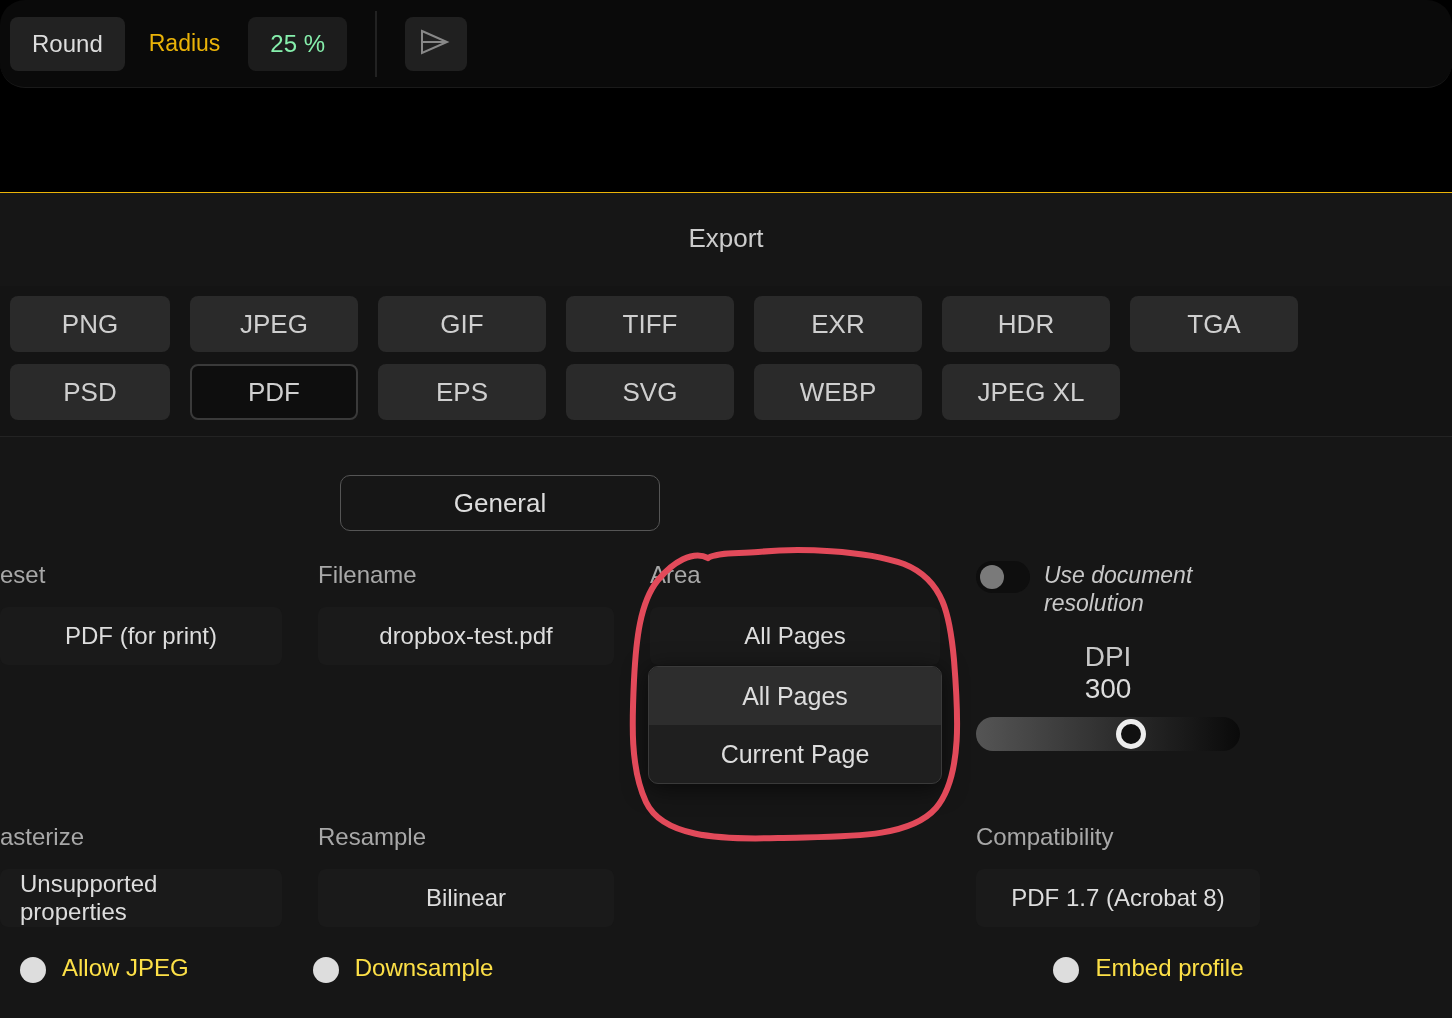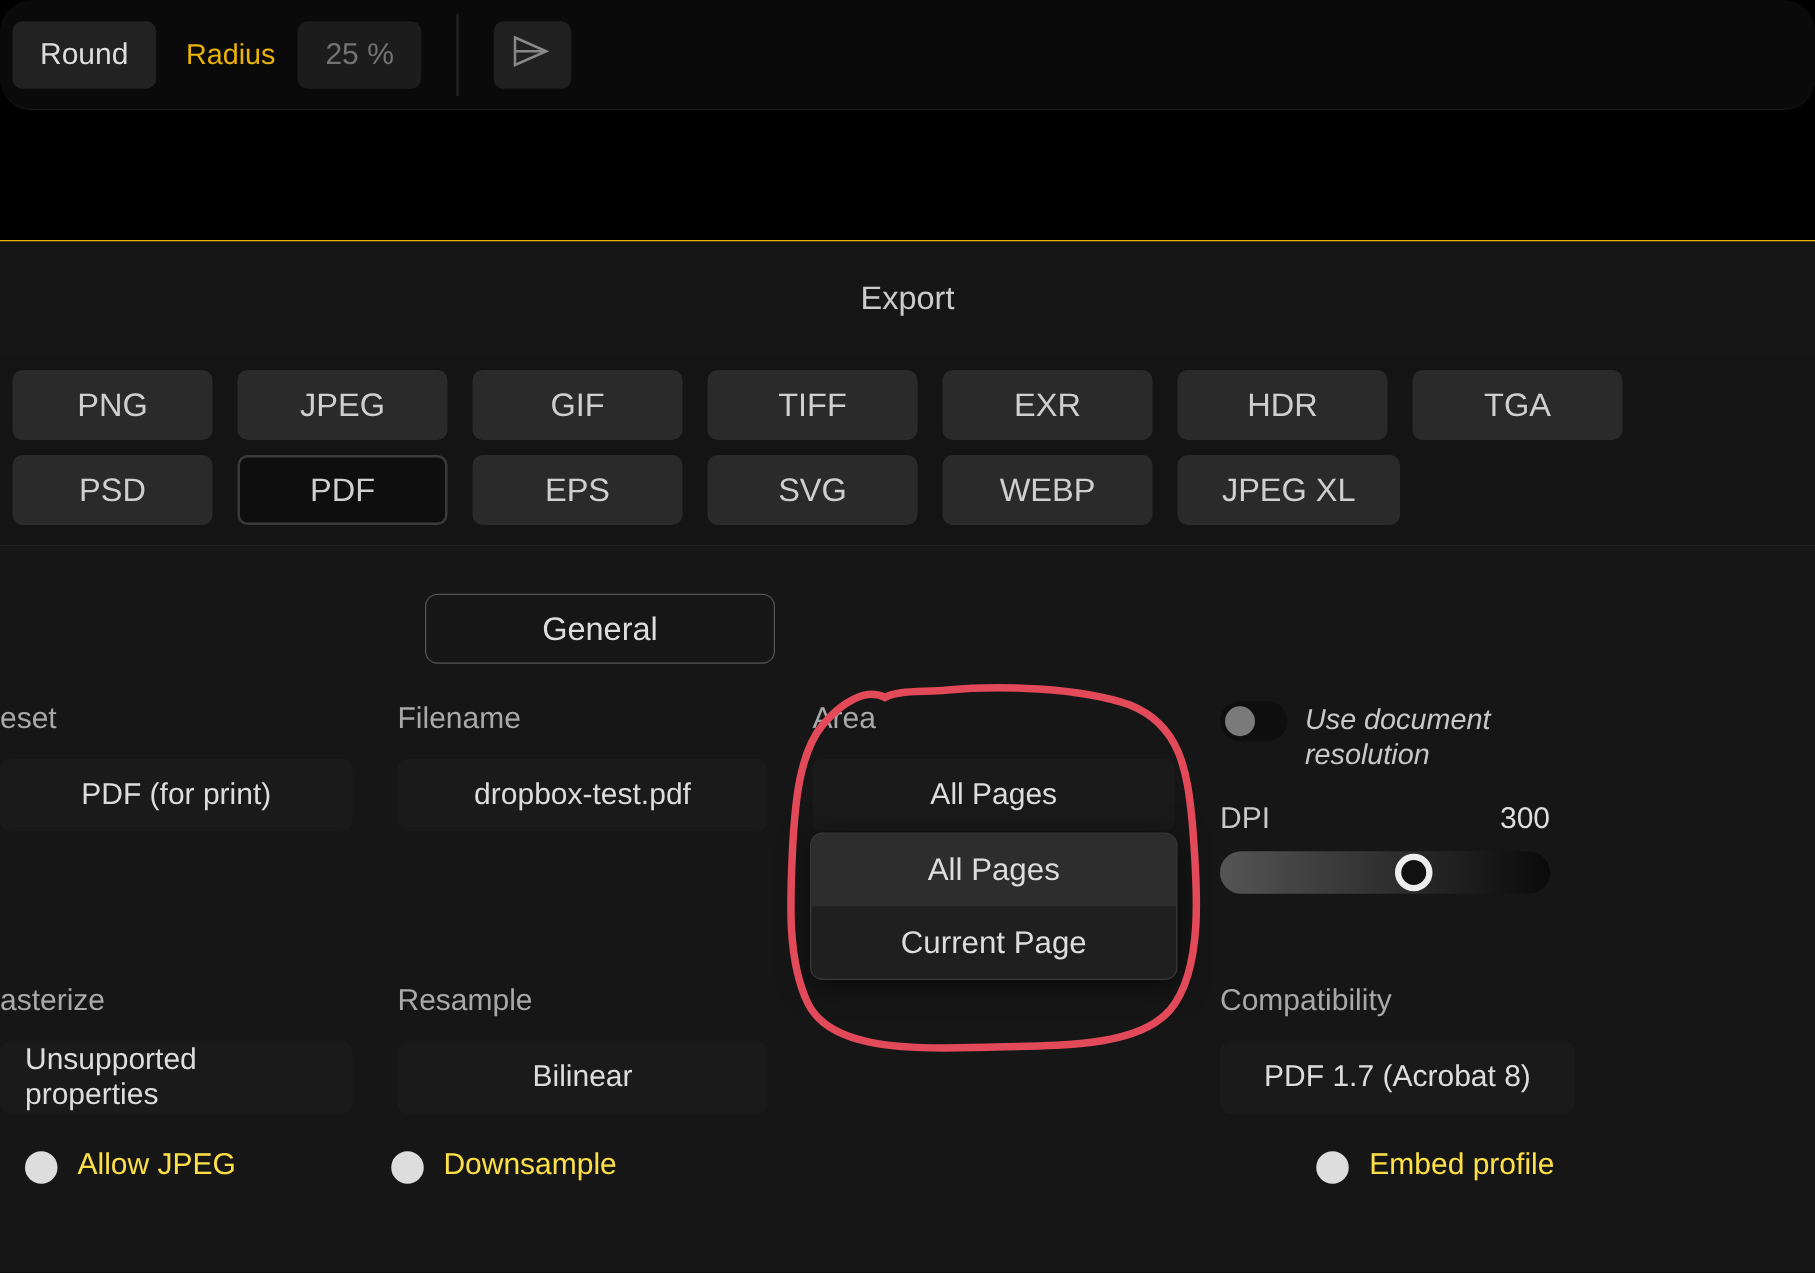--- a/index.html
+++ b/index.html
@@ -41,21 +41,22 @@
     margin-left: 6px;
   }
   .radius-value {
     background: #1c1c1c;
     border-radius: 8px;
     height: 54px;
     padding: 0 22px;
     display: flex;
     align-items: center;
     font-size: 24px;
-    color: #737373;
+    color: #86efac;
+    margin-left: 10px;
   }
   .vert-divider {
     width: 2px;
     height: 66px;
     background: #222;
     margin: 0 10px;
   }
   .triangle-btn {
     background: #202020;
     border-radius: 8px;
@@ -117,21 +118,21 @@
 
   .tab-area {
     display:flex;
     justify-content:flex-start;
     padding: 38px 0 30px 340px;
   }
   .general-tab {
     border: 1px solid #555;
     border-radius: 10px;
     height: 56px;
-    width: 280px;
+    width: 320px;
     display:flex;
     align-items:center;
     justify-content:center;
     font-size: 26px;
     color: #ddd;
   }
 
   
   .fields-row {
     display: flex;
@@ -189,23 +190,24 @@
     font-size: 23px;
     color: #c8c8c8;
     line-height: 28px;
     font-style: italic;
   }
 
   .dpi-row {
     display:flex;
     justify-content:space-between;
     align-items:center;
-    font-size: 24px;
+    font-size: 28px;
     color: #c8c8c8;
     margin-bottom: 12px;
+    flex-direction: column;
   }
   .dpi-value { color: #ddd; }
   .slider {
     position:relative;
     height: 34px;
     background: linear-gradient(to right, #555, #0a0a0a);
     border-radius: 17px;
   }
   .slider-thumb {
     position:absolute;

